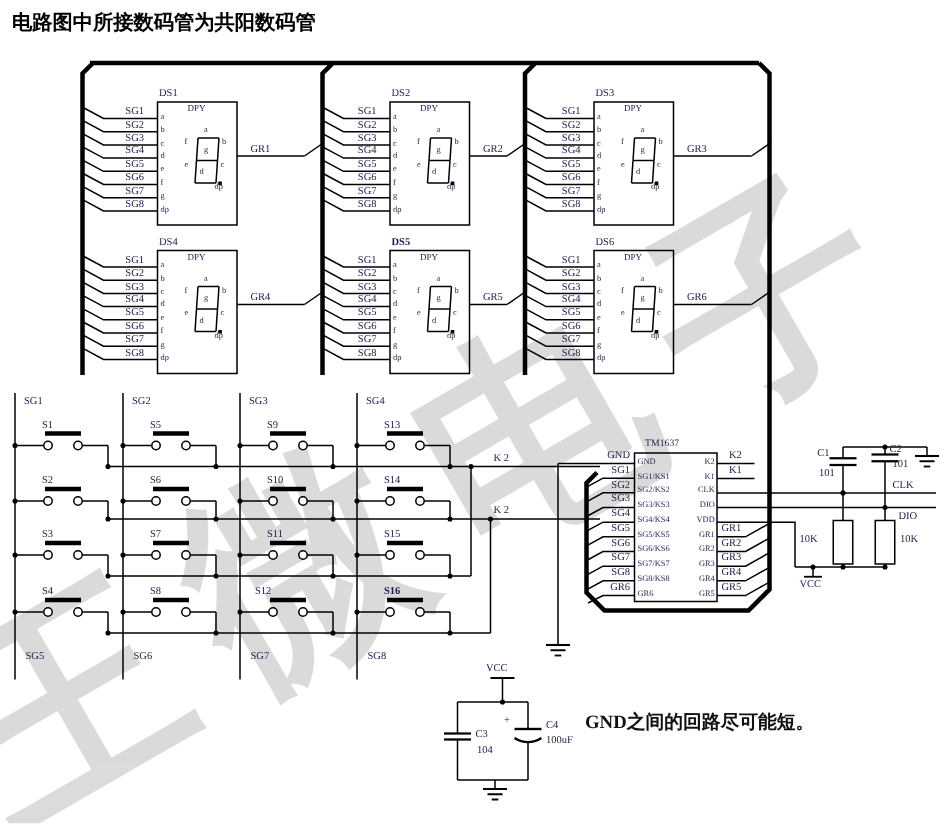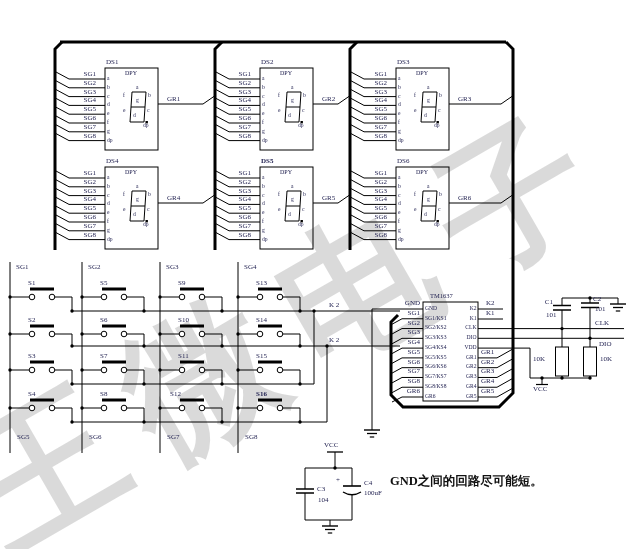--- a/index.html
+++ b/index.html
@@ -590,14 +590,15 @@
       <span class="lb" style="left: 600px; top: 356px;">10K</span>
       <span class="lb" style="left: 595px; top: 319.5px;">CLK</span>
       <span class="lb" style="left: 599px; top: 340.5px;">DIO</span>
       <span class="lb" style="left: 324px; top: 442px;">VCC</span>
       <span class="lb" style="left: 336px; top: 477px;">+</span>
       <span class="lb" style="left: 317px; top: 486px;">C3</span>
       <span class="lb" style="left: 318px; top: 497px;">104</span>
       <span class="lb" style="left: 364px; top: 480px;">C4</span>
       <span class="lb" style="left: 364px; top: 490px;">100uF</span>
     </div>
+  <div id="title">电路图中所接数码管为共阳数码管</div>
   <span class="note" style="left:390px;top:473px">GND之间的回路尽可能短。</span>
 </div>
 
 </body></html>

